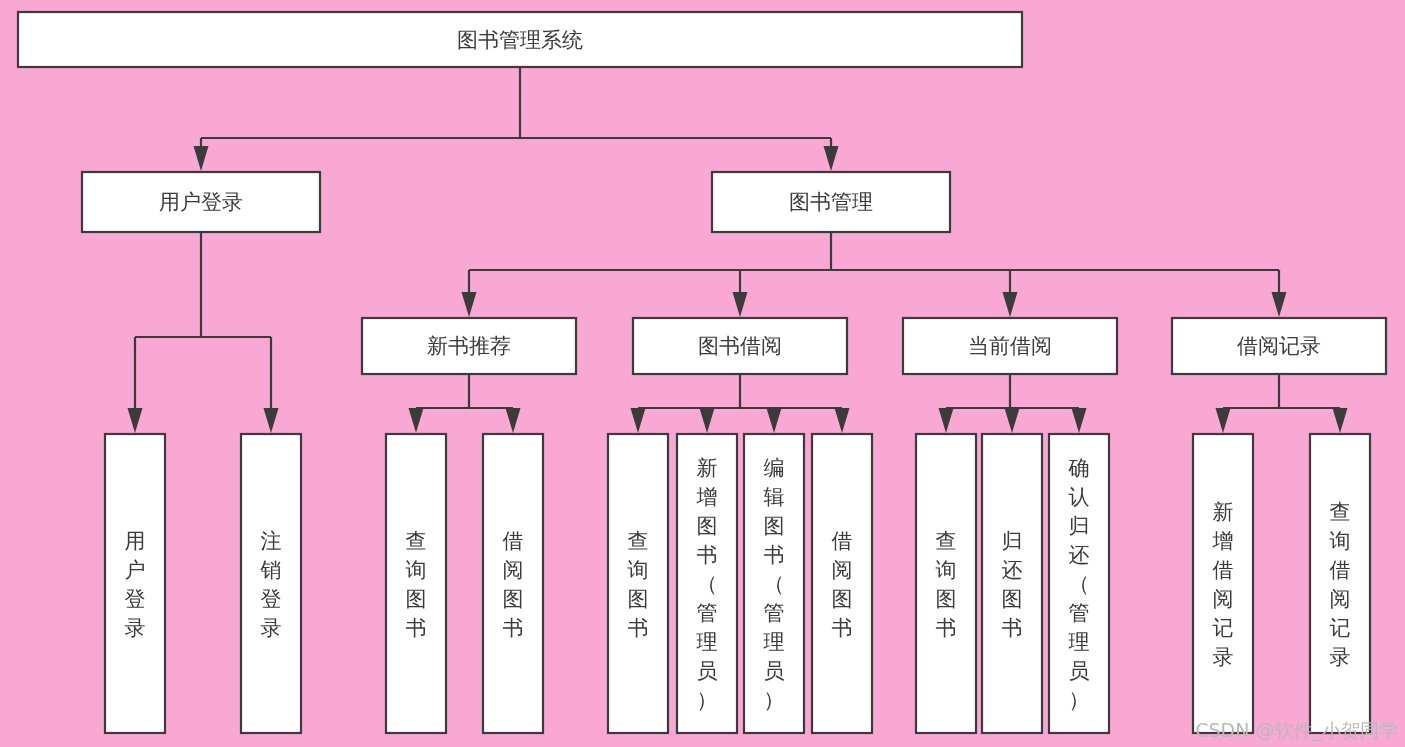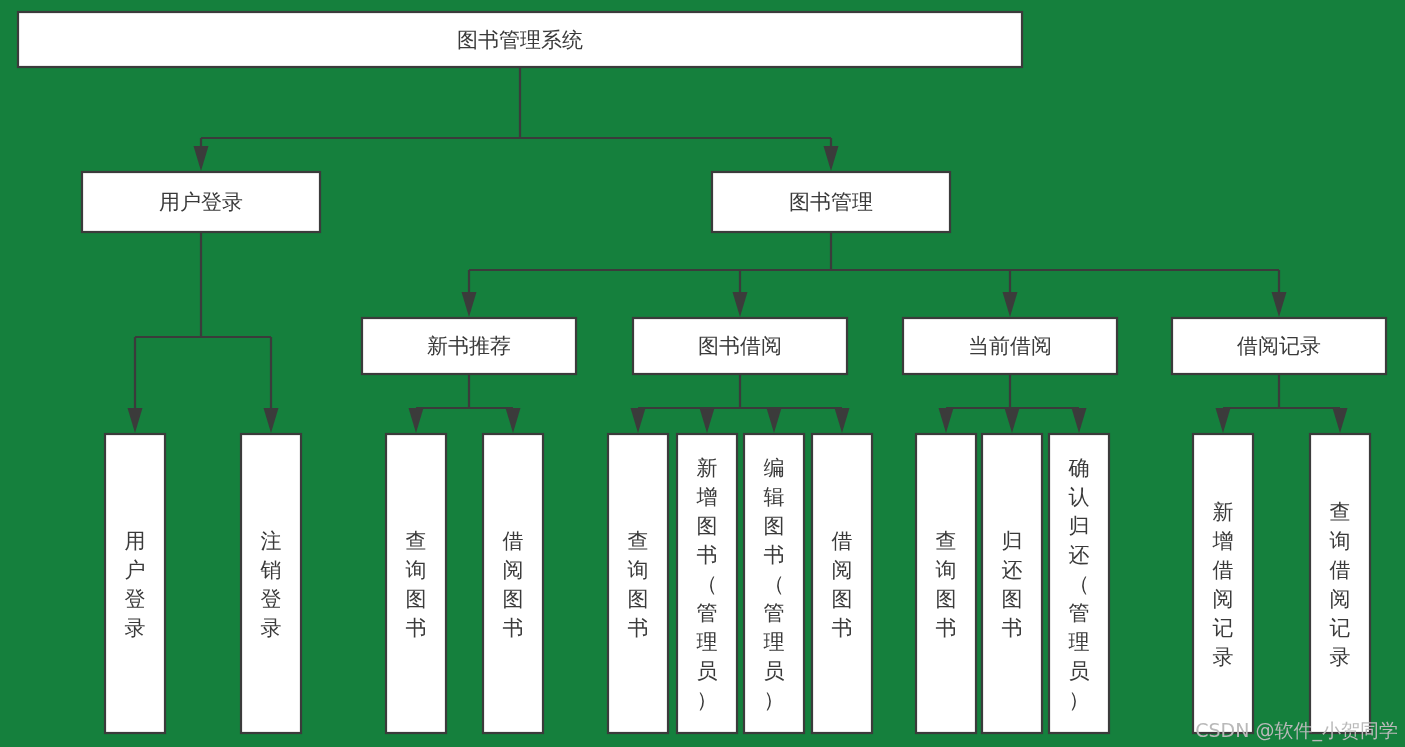--- a/index.html
+++ b/index.html
@@ -11,21 +11,21 @@
   body {
     width: 1405px;
     height: 747px;
     overflow: hidden;
     font-family: "DejaVu Sans", "Liberation Sans", sans-serif;
   }
   #diagram-root {
     position: relative;
     width: 1405px;
     height: 747px;
-    background: #15803d;
+    background: #f9a8d4;
   }
   svg.diagram-canvas {
     position: absolute;
     left: 0;
     top: 0;
     width: 1405px;
     height: 747px;
     display: block;
   }
   .node-box {

